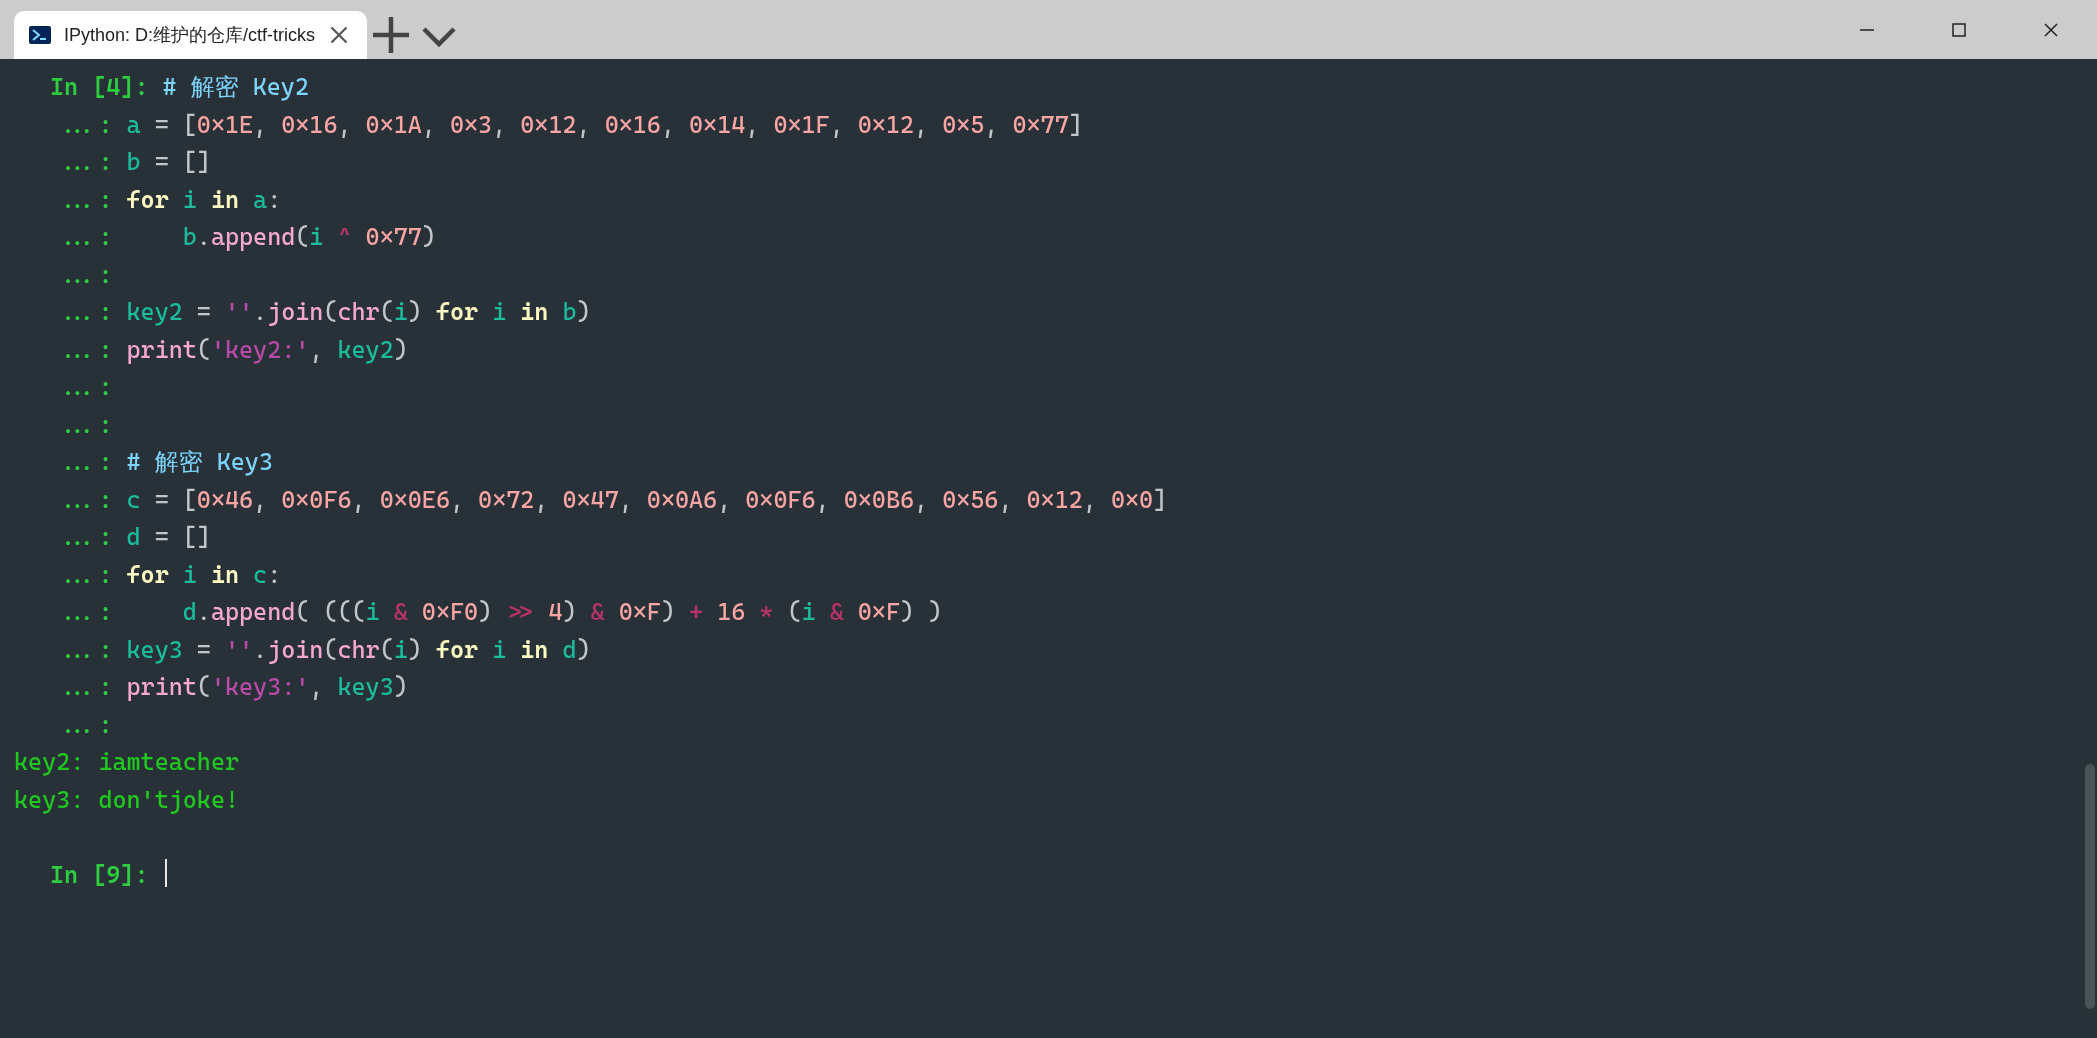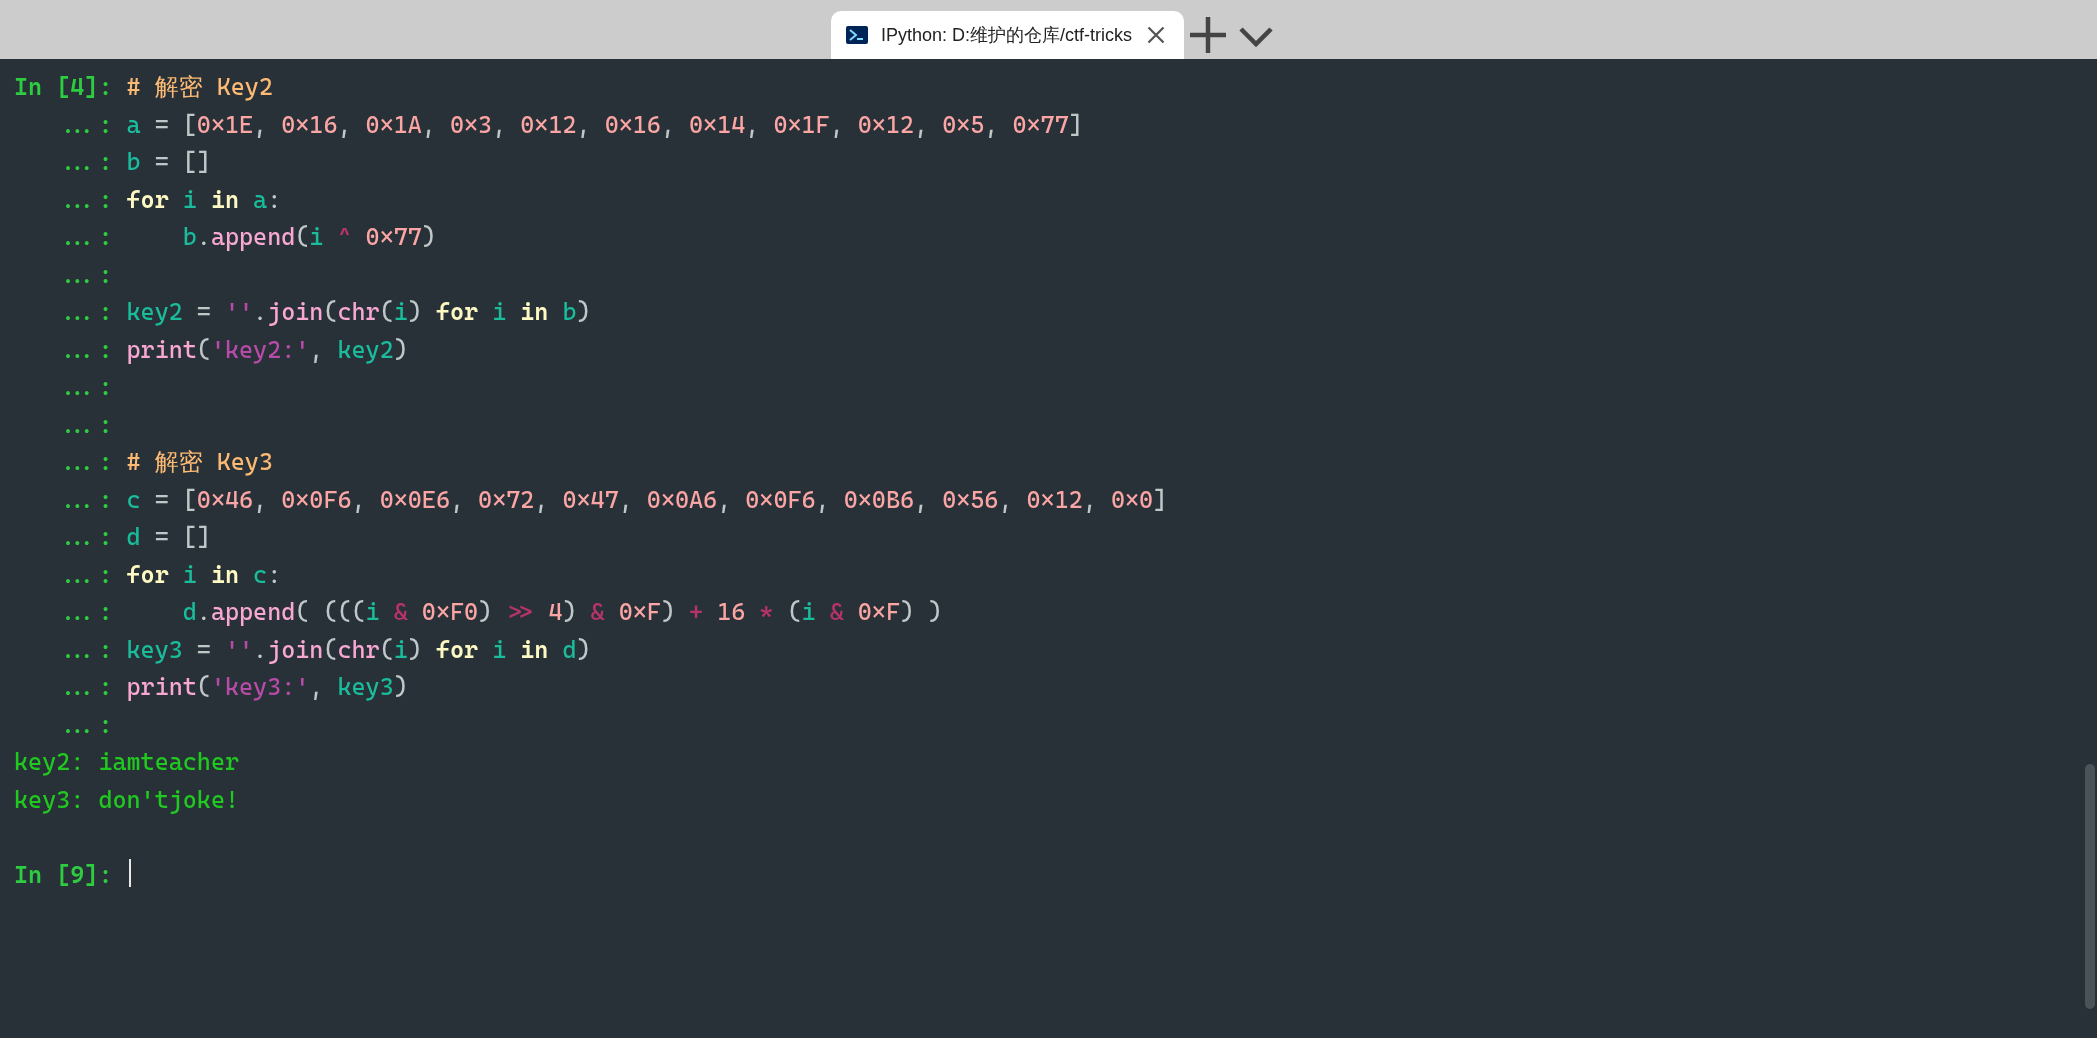--- a/index.html
+++ b/index.html
@@ -7,23 +7,22 @@
   width: 2097px;
   height: 1038px;
   background: #cccccc;
   font-family: "Segoe UI", sans-serif;
   overflow: hidden;
 }
 .titlebar {
   height: 59px;
   background: #cccccc;
   display: flex;
-  align-items: center;
+  align-items: flex-start;
   user-select: none;
-  flex-direction: column;
 }
 .tabs {
   display: flex;
   align-items: flex-end;
   padding-left: 14px;
   height: 100%;
 }
 .tab {
   height: 48px;
   background: #fff;
@@ -77,23 +76,23 @@
   height: calc(100% - 59px);
   background: #273137;
   font-family: "Cascadia Code","Cascadia Mono","Consolas","Courier New",monospace;
   font-size: 24px;
   line-height: 37.5px;
   padding: 10px 14px;
   white-space: pre;
   overflow: hidden;
   position: relative;
 }
-.c-prompt  { color: #2ecc40; font-weight: 600; }
+.c-prompt  { color: #2ecc40; font-weight: 600; margin-left: 36px; }
 .c-dots    { color: #2ecc40; font-weight: 600; }
-.c-comment { color: #fdba74; }
+.c-comment { color: #7dd3fc; }
 .c-kw      { color: #fef9c3; font-weight: 600; }
 .c-var     { color: #1abc9c; }
 .c-num     { color: #fca5a5; }
 .c-str     { color: #b84aa8; }
 .c-punct   { color: #bfc7c9; }
 .c-func    { color: #f9a8d4; }
 .c-op      { color: #b8336a; }
 .c-out     { color: #20c820; text-align: right; }
 .cursor {
   display: inline-block;

